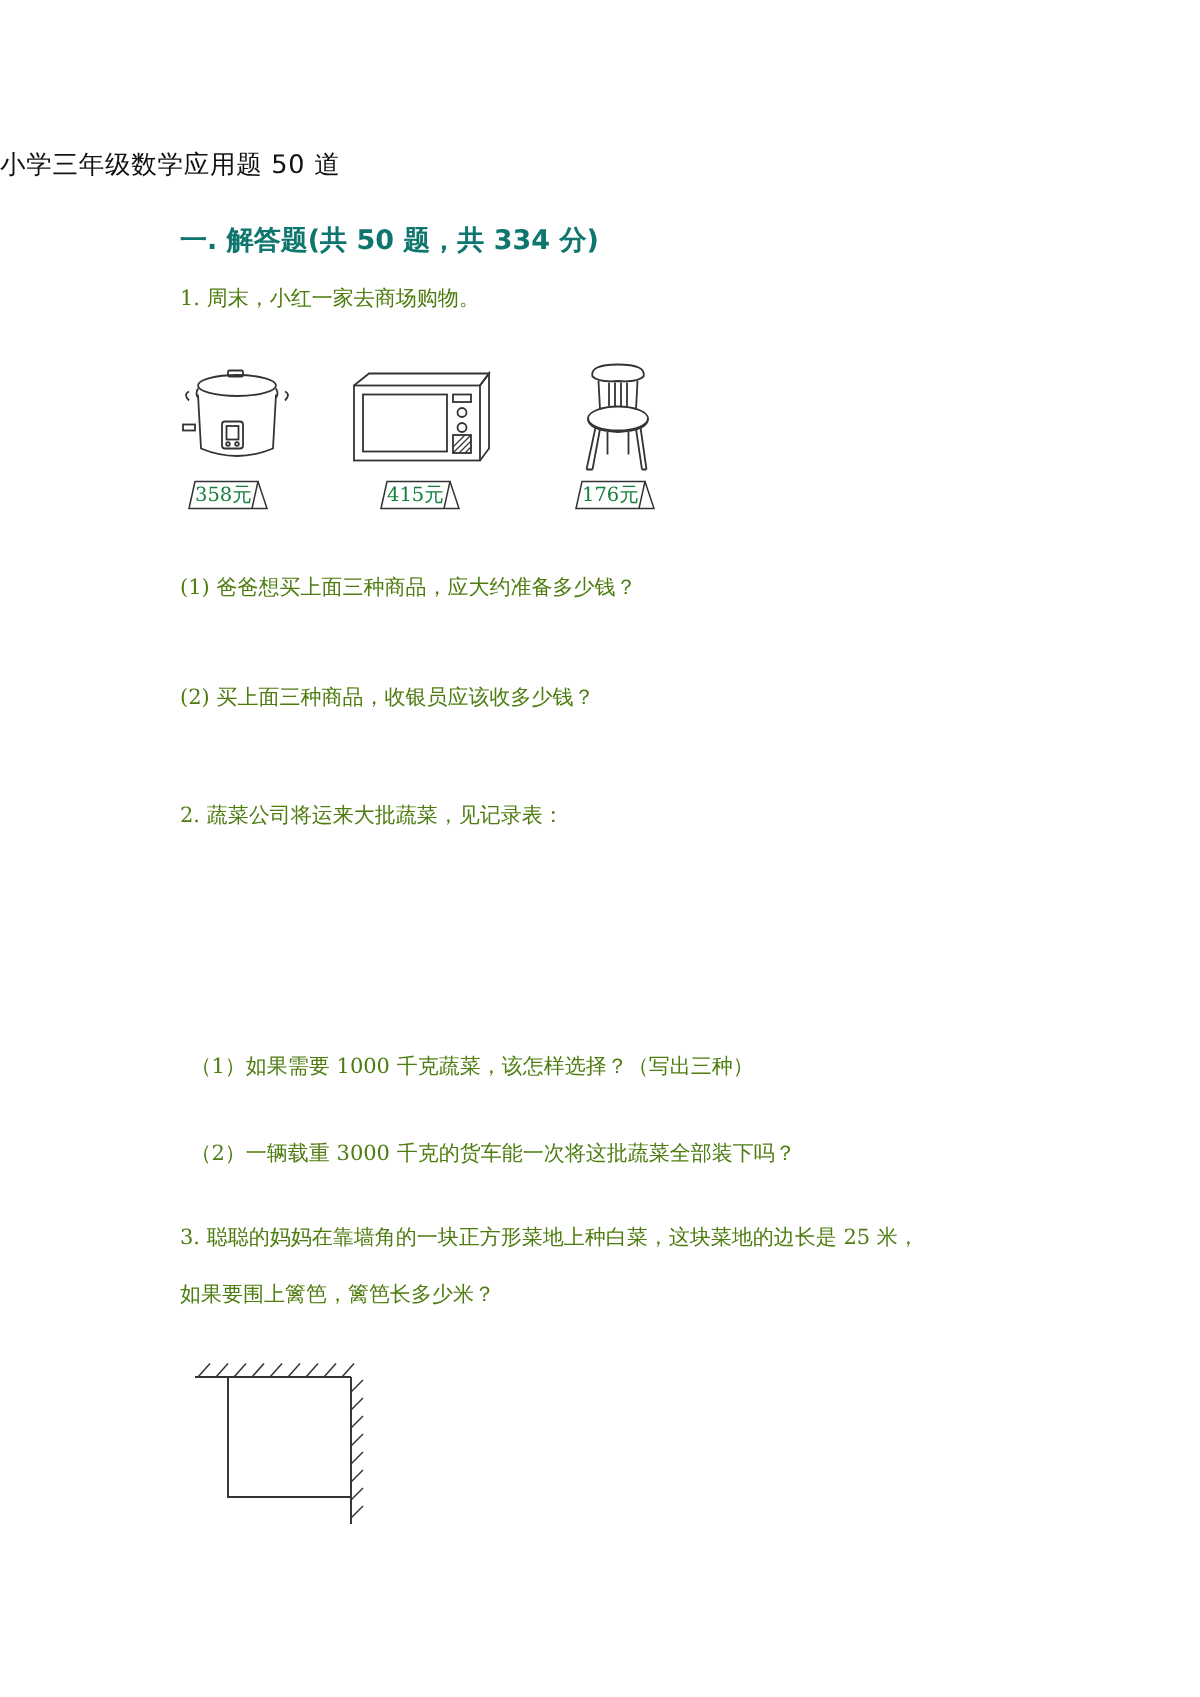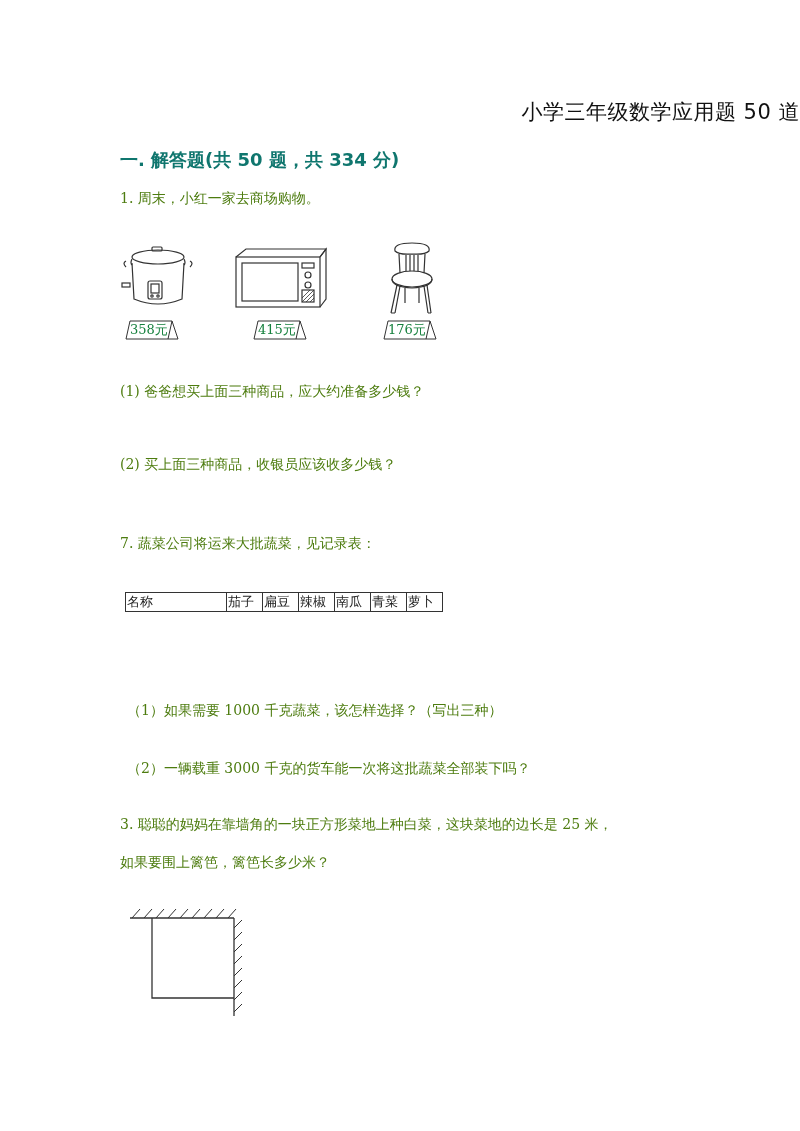--- a/index.html
+++ b/index.html
@@ -3,23 +3,23 @@
 <meta charset="utf-8">
 <style>
   html, body { margin: 0; padding: 0; background: #ffffff; }
   body {
     width: 800px; height: 1131px; position: relative; overflow: hidden;
     font-family: "DejaVu Serif", "Liberation Serif", serif;
     color: #222;
   }
   .abs { position: absolute; }
   .title {
-    top: 98px; left: 0; width: 800px; text-align: right;
+    top: 98px; left: 0; width: 800px; text-align: left;
     font-family: "DejaVu Sans", "Liberation Sans", sans-serif;
-    font-size: 21px; color: #111; letter-spacing: 0.5px;
+    font-size: 17px; color: #111; letter-spacing: 0.5px;
   }
   .section {
     top: 148px; left: 120px; font-size: 18px; font-weight: bold; color: #0f766e;
     font-family: "DejaVu Sans", "Liberation Sans", sans-serif;
     text-align: center;
   }
   .q { font-size: 14px; color: #4d7c0f; white-space: nowrap; }
   .price-tag {
     position: absolute; width: 60px; height: 20px;
   }
@@ -109,33 +109,24 @@
   <svg width="60" height="20" viewBox="0 0 60 20" fill="none" stroke="#333" stroke-width="1">
     <path d="M4 19 L8 1 L50 1 L46 19 Z"></path>
     <path d="M50 1 L56 19 L46 19"></path>
   </svg>
   <span>176元</span>
 </div>
 
 <div class="abs q" style="top:383px; left:120px;">(1) 爸爸想买上面三种商品，应大约准备多少钱？</div>
 <div class="abs q" style="top:456px; left:120px;">(2) 买上面三种商品，收银员应该收多少钱？</div>
 
-<div class="abs q" style="top:535px; left:120px;">7. 蔬菜公司将运来大批蔬菜，见记录表：</div>
+<div class="abs q" style="top:535px; left:120px;">2. 蔬菜公司将运来大批蔬菜，见记录表：</div>
 
 <table class="veg">
   <tbody>
-      <tr>
-    <td class="head">名称</td>
-    <td class="cell">茄子</td>
-    <td class="cell">扁豆</td>
-    <td class="cell">辣椒</td>
-    <td class="cell">南瓜</td>
-    <td class="cell">青菜</td>
-    <td class="cell">萝卜</td>
-  </tr>
 </tbody>
   </table>
 
 <div class="abs q" style="top:682px; left:127px;margin-top:20px;">（1）如果需要 1000 千克蔬菜，该怎样选择？（写出三种）</div>
 <div class="abs q" style="top:760px; left:127px;">（2）一辆载重 3000 千克的货车能一次将这批蔬菜全部装下吗？</div>
 
 <div class="abs q" style="top:816px; left:120px;">3. 聪聪的妈妈在靠墙角的一块正方形菜地上种白菜，这块菜地的边长是 25 米，</div>
 <div class="abs q" style="top:854px; left:120px;">如果要围上篱笆，篱笆长多少米？</div>
 
 <div class="abs" style="left:128px; top:906px; width:116px; height:110px;">

